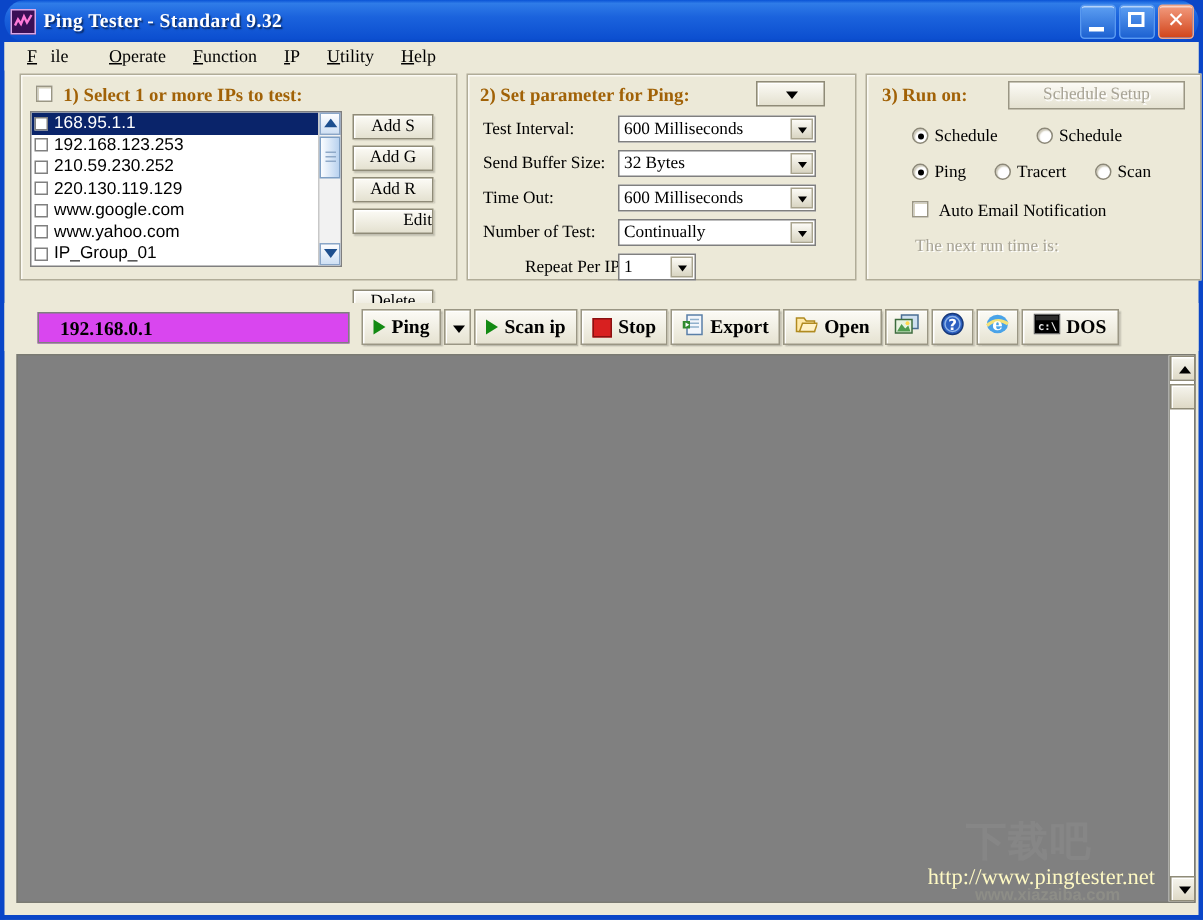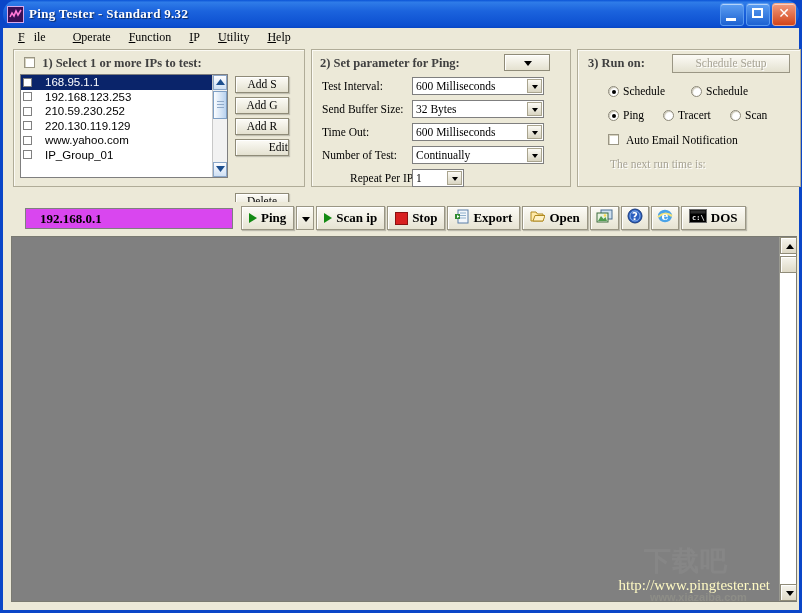--- a/index.html
+++ b/index.html
@@ -43,32 +43,32 @@
   .menubar span{padding:1px 9px;cursor:default;}
   .menubar u{text-decoration:underline;}
 
   
   .panels{position:relative;height:138px;margin:2px 4px 0 4px;}
   .gb{position:absolute;top:0;border:1px solid #b0ac98;background:#ece9d8;
       box-shadow:inset 1px 1px 0 #fbfaf4;}
   .gb1{left:6px;width:290px;height:136px;}
   .gb2{left:304px;width:258px;height:136px;}
   .gb3{left:570px;width:222px;height:136px;}
-  .gbtitle{position:absolute;top:6px;color:#404040;font-weight:bold;font-size:12.5px;
+  .gbtitle{position:absolute;top:6px;color:#a16207;font-weight:bold;font-size:12.5px;
            font-family:"Liberation Serif","DejaVu Serif",serif;white-space:nowrap;}
 
   .chk{width:11px;height:11px;border:1px solid #9a9684;background:#fff;
        box-sizing:border-box;display:inline-block;vertical-align:-1px;
        box-shadow:inset 1px 1px 0 #d6d2c0;}
 
   
   .listbox{position:absolute;left:6px;top:24px;width:208px;height:104px;
            background:#fff;border:1px solid #7f7f7f;box-sizing:border-box;overflow:hidden;}
   .lrow{height:14.5px;display:flex;align-items:center;padding-left:2px;font-size:11.5px;
-        color:#000;position:relative;gap:9px;}
+        color:#000;position:relative;}
   .lrow.sel{background:#0a246a;color:#fff;}
   .lchk{width:9px;height:9px;border:1px solid #808080;background:#fff;
         margin-right:4px;flex:0 0 auto;box-sizing:border-box;}
   .lrow.sel .endbox{position:absolute;right:3px;top:2px;width:10px;height:10px;
         background:#1e5fe0;border:1px solid #fff;box-sizing:border-box;}
   .lsb{position:absolute;right:0;top:0;width:15px;height:100%;
        background:#f2f2f2;border-left:1px solid #c8c8c8;box-sizing:border-box;}
   .lsb .ar{height:15px;background:linear-gradient(to bottom,#fdfdff,#cfe0f4);
            border:1px solid #8aa6c8;box-sizing:border-box;position:relative;}
   .lsb .ar.bot{position:absolute;bottom:0;left:0;right:0;}
@@ -227,20 +227,24 @@
           <div class="lrow">
             <span class="lchk"></span>
             <span>210.59.230.252</span>
           </div>
           <div class="lrow">
             <span class="lchk"></span>
             <span>220.130.119.129</span>
           </div>
           <div class="lrow">
             <span class="lchk"></span>
+            <span>www.google.com</span>
+          </div>
+          <div class="lrow">
+            <span class="lchk"></span>
             <span>www.yahoo.com</span>
           </div>
           <div class="lrow">
             <span class="lchk"></span>
             <span>IP_Group_01</span>
           </div>
 
           <div class="lsb">
             <div class="ar">
               <svg width="9" height="6" viewBox="0 0 9 6">

